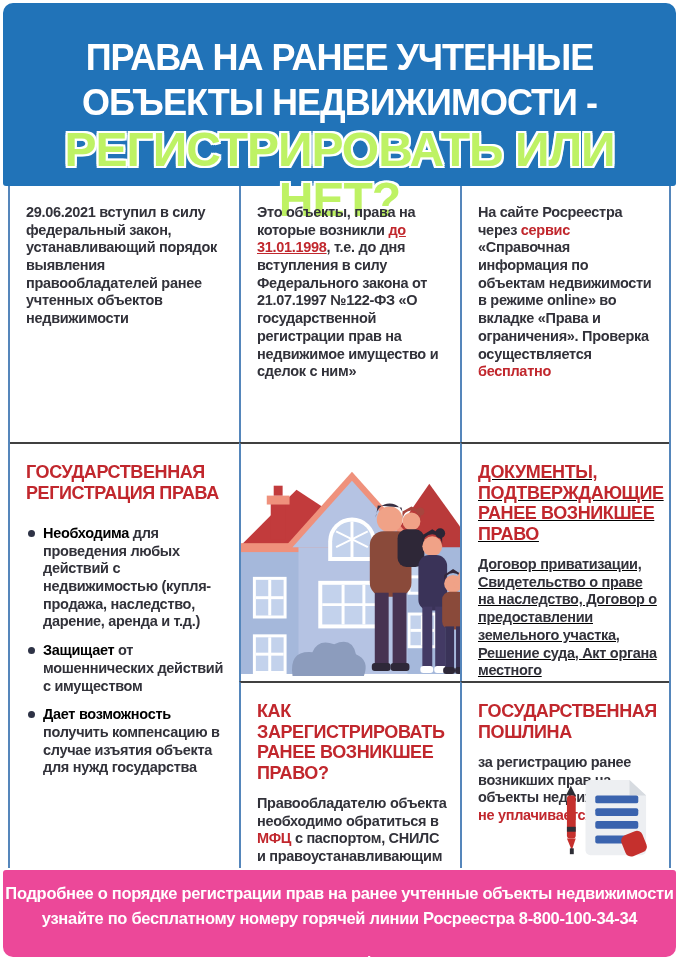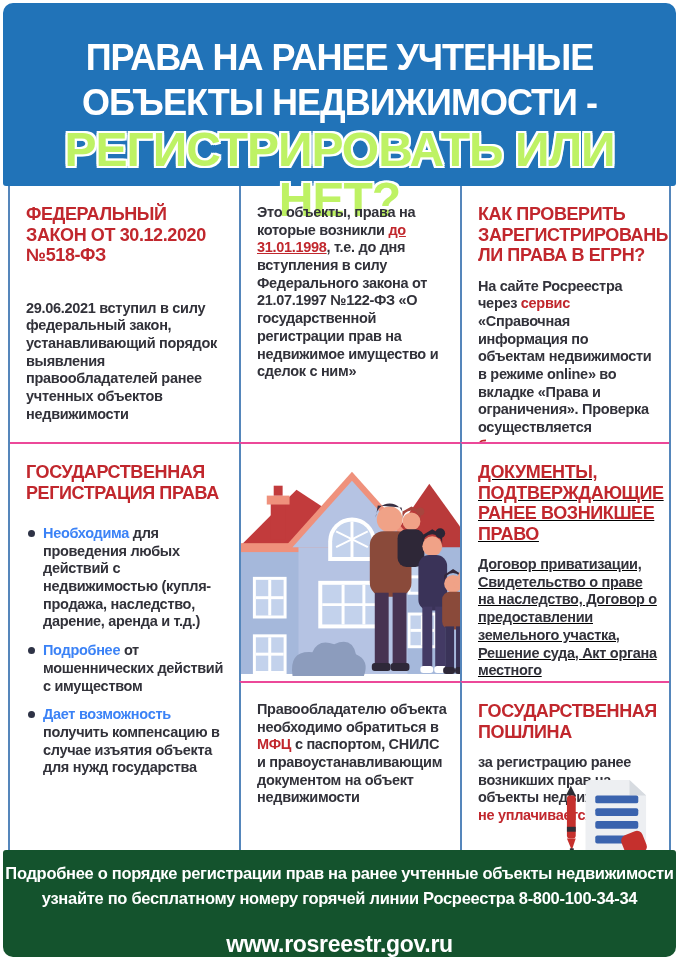--- a/index.html
+++ b/index.html
@@ -11,77 +11,75 @@
   .hdr .t{color:#ffffff;font-weight:bold;font-size:36px;line-height:45px;letter-spacing:-1px;}
   .hdr .q{color:#bef264;font-weight:bold;font-size:48px;line-height:50px;letter-spacing:-1px;
           text-shadow:-2px -2px 0 #fff,2px -2px 0 #fff,-2px 2px 0 #fff,2px 2px 0 #fff,
                       0 -2px 0 #fff,0 2px 0 #fff,-2px 0 0 #fff,2px 0 0 #fff;}
   
   .grid{position:absolute;top:186px;left:8px;right:8px;bottom:92px;display:grid;
         grid-template-columns:229px 221px 1fr;grid-template-rows:256px 239px 1fr;
         border-left:2px solid #5586bb;border-right:2px solid #5586bb;box-sizing:border-box;}
   .cell{padding:18px 10px 0 16px;box-sizing:border-box;overflow:hidden;}
   .bL{border-left:2px solid #5586bb;}
-  .bT{border-top:2px solid #ec4899;}
+  .bT{border-top:2px solid #404040;}
   .c4{grid-column:1;grid-row:2 / span 2;}
   .c5{grid-column:2;grid-row:2;padding:0;}
   .c6{grid-column:2;grid-row:3;}
   .c7{grid-column:3;grid-row:2;text-decoration:underline;}
   .c8{grid-column:3;grid-row:3;position:relative;}
   .cell-title{color:#c1272d;font-weight:bold;font-size:18px;line-height:1.14;
               letter-spacing:-0.4px;margin:0 0 12px 0;text-transform:uppercase;}
   .c1 .cell-title{margin-bottom:34px;}
   .c4 .cell-title{margin-bottom:22px;}
   .body-text{color:#32323a;font-weight:bold;font-size:14.5px;line-height:1.22;letter-spacing:-0.3px;}
   .body-text .red{color:#c1272d;}
   .body-text .u{text-decoration:underline;}
   .bullet-item{position:relative;padding-left:17px;margin-bottom:11px;
                color:#32323a;font-weight:bold;font-size:14.5px;line-height:1.22;letter-spacing:-0.3px;}
   .bullet-item .dot{position:absolute;left:2px;top:5px;width:7px;height:7px;border-radius:50%;background:#2e3346;}
-  .bullet-item .red{color:#3b82f6;}
+  .bullet-item .red{color:#000000;}
   .illus{width:100%;height:100%;display:block;}
   .doc-icon{position:absolute;right:12px;bottom:6px;width:100px;height:86px;}
   
-  .ftr{position:absolute;left:3px;right:3px;bottom:3px;height:107px;background:#14532d;
+  .ftr{position:absolute;left:3px;right:3px;bottom:3px;height:87px;background:#ec4899;
        border-radius:3px 3px 10px 10px;text-align:center;color:#ffffff;padding-top:11px;box-sizing:border-box;}
   .ftr .l{font-size:16.5px;font-weight:bold;line-height:25px;letter-spacing:-0.3px;}
   .ftr .site{font-size:23px;font-weight:bold;letter-spacing:-0.3px;margin-top:20px;}
 </style>
 </head>
 <body>
 
 <div class="poster">
 
   <div class="hdr">
     <div class="t">ПРАВА НА РАНЕЕ УЧТЕННЫЕ</div>
     <div class="t">ОБЪЕКТЫ НЕДВИЖИМОСТИ -</div>
     <div class="q">РЕГИСТРИРОВАТЬ ИЛИ НЕТ?</div>
   </div>
 
   <div class="grid">
 
     <div class="cell c1">
-      <div class="cell-title">ФЕДЕРАЛЬНЫЙ ЗАКОН ОТ 30.12.2020 №518-ФЗ</div>
       <div class="body-text"><span>29.06.2021 вступил в силу федеральный закон, устанавливающий порядок выявления правообладателей ранее учтенных объектов недвижимости</span></div>
     </div>
 
     <div class="cell bL">
       <div class="body-text"><span>Это объекты, права на которые возникли </span><span class="red u">до 31.01.1998</span><span>, т.е. до дня вступления в силу Федерального закона от 21.07.1997 №122-ФЗ «О государственной регистрации прав на недвижимое имущество и сделок с ним»</span></div>
     </div>
 
     <div class="cell bL">
-      <div class="cell-title">КАК ПРОВЕРИТЬ ЗАРЕГИСТРИРОВАНЫ ЛИ ПРАВА В ЕГРН?</div>
       <div class="body-text"><span>На сайте Росреестра через </span><span class="red">сервис</span><span> «Справочная информация по объектам недвижимости в режиме online» во вкладке «Права и ограничения». Проверка осуществляется </span><span class="red">бесплатно</span></div>
     </div>
 
     <div class="cell c4 bT">
       <div class="cell-title">ГОСУДАРСТВЕННАЯ РЕГИСТРАЦИЯ ПРАВА</div>
       <div>
           <div class="bullet-item"><span class="dot"></span><span class="red">Необходима</span><span> для проведения любых действий с недвижимостью (купля-продажа, наследство, дарение, аренда и т.д.)</span></div>
-          <div class="bullet-item"><span class="dot"></span><span class="red">Подробнее</span><span> от мошеннических действий с имуществом</span></div>
+          <div class="bullet-item"><span class="dot"></span><span class="red">Защищает</span><span> от мошеннических действий с имуществом</span></div>
           <div class="bullet-item"><span class="dot"></span><span class="red">Дает возможность</span><span> получить компенсацию в случае изъятия объекта для нужд государства</span></div>
         </div>
     </div>
 
     <div class="cell c5 bL bT">
 
       <svg class="illus" viewBox="0 0 221 239">
 
         <rect x="0" y="104" width="122" height="128" fill="#a5b8db"></rect>
         <polygon points="-6,108 56,46 150,108" fill="#c23b3c"></polygon>
@@ -172,20 +170,21 @@
           <rect x="203" y="149" width="24" height="38" rx="8" fill="#8a4a3a"></rect>
           <rect x="206" y="184" width="9" height="44" fill="#3a3358"></rect>
           <rect x="217" y="184" width="9" height="44" fill="#3a3358"></rect>
           <rect x="204" y="225" width="12" height="7" rx="3" fill="#2e2838"></rect>
           <rect x="216" y="225" width="12" height="7" rx="3" fill="#2e2838"></rect>
         </g>
       </svg>
     </div>
 
     <div class="cell c6 bL bT">
+      <div class="cell-title">КАК ЗАРЕГИСТРИРОВАТЬ РАНЕЕ ВОЗНИКШЕЕ ПРАВО?</div>
       <div class="body-text"><span>Правообладателю объекта необходимо обратиться в </span><span class="red">МФЦ</span><span> с паспортом, СНИЛС и правоустанавливающим документом на объект недвижимости</span></div>
     </div>
 
     <div class="cell c7 bL bT">
       <div class="cell-title">ДОКУМЕНТЫ, ПОДТВЕРЖДАЮЩИЕ РАНЕЕ ВОЗНИКШЕЕ ПРАВО</div>
       <div class="body-text"><span>Договор приватизации, Свидетельство о праве на наследство, Договор о предоставлении земельного участка, Решение суда, Акт органа местного самоуправления и государственной власти и другие документы</span></div>
     </div>
 
     <div class="cell c8 bL bT">
       <div class="cell-title">ГОСУДАРСТВЕННАЯ ПОШЛИНА</div>

